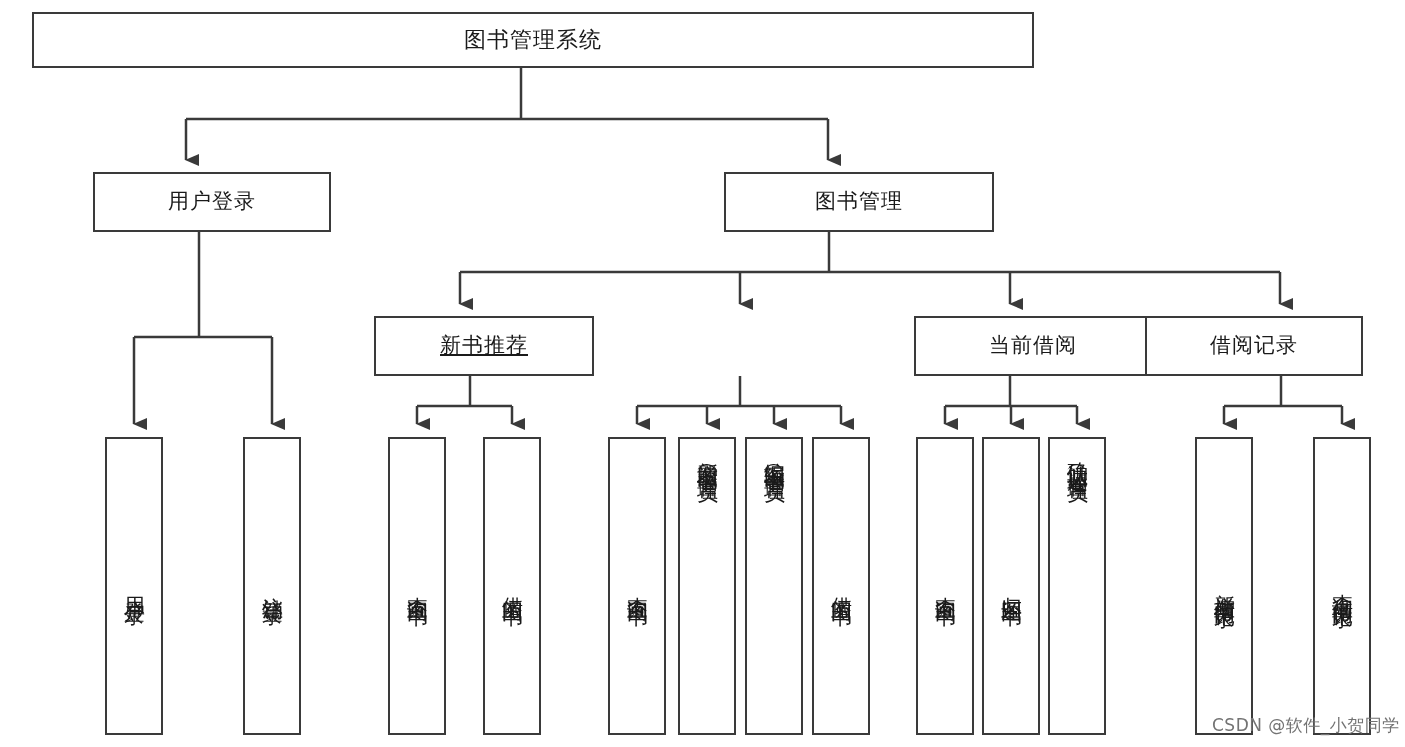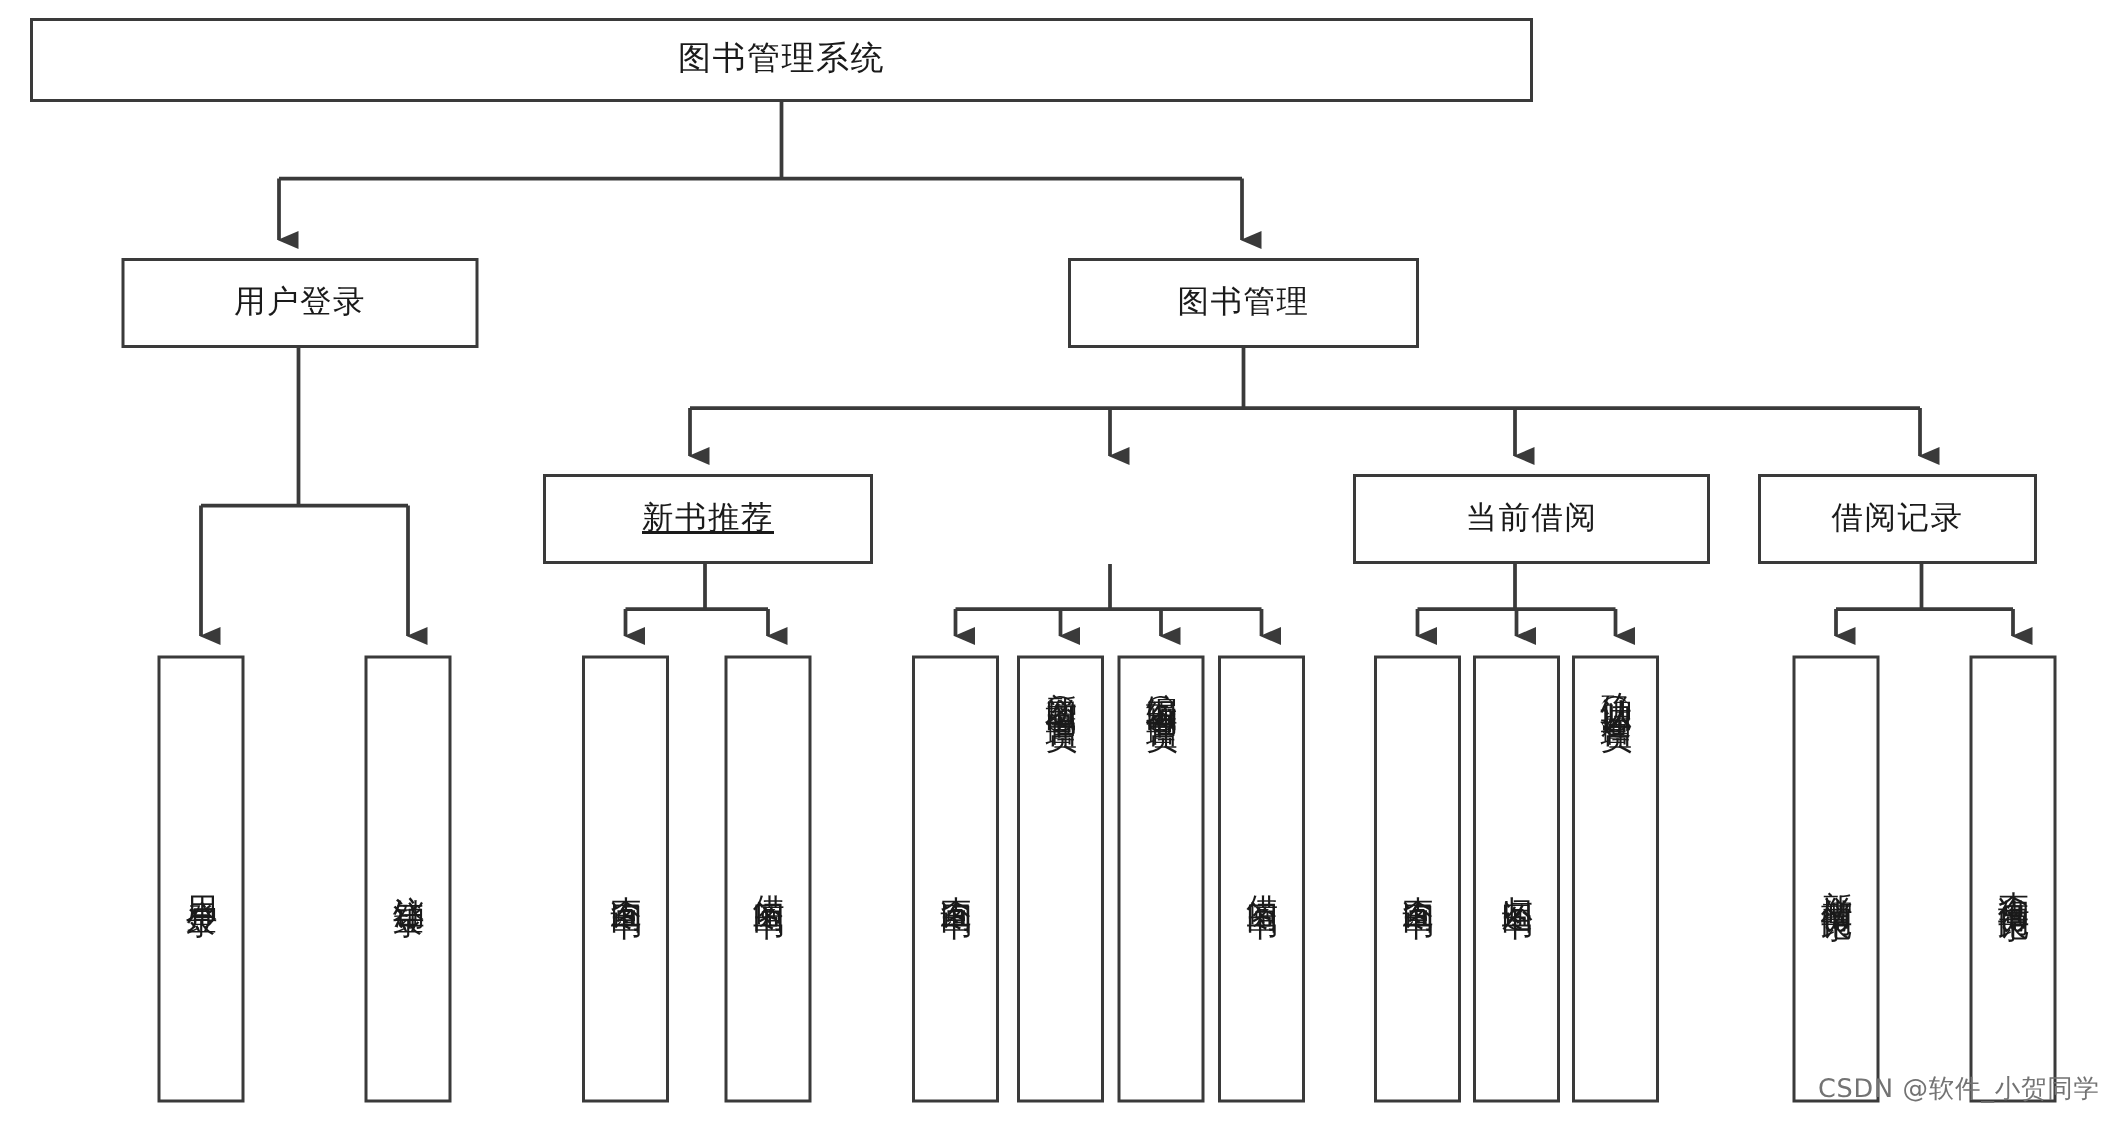--- a/index.html
+++ b/index.html
@@ -33,20 +33,21 @@
     display: flex;
     align-items: center;
     justify-content: center;
     color: #1a1a1a;
   }
   .node.horiz {
     font-size: 21px;
     letter-spacing: 1px;
     line-height: 1.2;
     text-align: center;
+    margin-left: 12px;
   }
   .node.root {
     font-size: 22px;
   }
   .leaf {
     position: absolute;
     box-sizing: border-box;
     border: 2.5px solid #3a3a3a;
     background: #ffffff;
     overflow: hidden;
@@ -127,25 +128,25 @@
       <path d="M 1281 376 L 1281 406"></path>
       <path d="M 1224 406 L 1342 406"></path>
       <path d="M 1224 406 L 1224 424" marker-end="url(#arrow)"></path>
       <path d="M 1342 406 L 1342 424" marker-end="url(#arrow)"></path>
     </g>
   </svg>
 
   <div class="node horiz root" style="left: 20px; top: 12px; width: 1002px; height: 56px;">图书管理系统</div>
 
   <div class="node horiz" style="left: 81px; top: 172px; width: 238px; height: 60px;">用户登录</div>
-  <div class="node horiz" style="left: 712px; top: 172px; width: 234px; height: 60px;">图书管理</div>
+  <div class="node horiz" style="left: 712px; top: 172px; width: 270px; height: 60px;">图书管理</div>
 
   <div class="node horiz" style="left: 362px; top: 316px; width: 220px; height: 60px; text-decoration: underline;">新书推荐</div>
   <div class="node horiz" style="left: 902px; top: 316px; width: 238px; height: 60px;">当前借阅</div>
-  <div class="node horiz" style="left: 1172px; top: 316px; width: 186px; height: 60px;">借阅记录</div>
+  <div class="node horiz" style="left: 1133px; top: 316px; width: 218px; height: 60px;">借阅记录</div>
 
   <div class="leaf center" style="left: 105px; top: 437px; width: 58px; height: 298px;">
     <span class="vtext">用户登录</span>
   </div>
   <div class="leaf center" style="left: 243px; top: 437px; width: 58px; height: 298px;">
     <span class="vtext">注销登录</span>
   </div>
   <div class="leaf center" style="left: 388px; top: 437px; width: 58px; height: 298px;">
     <span class="vtext">查询图书</span>
   </div>

